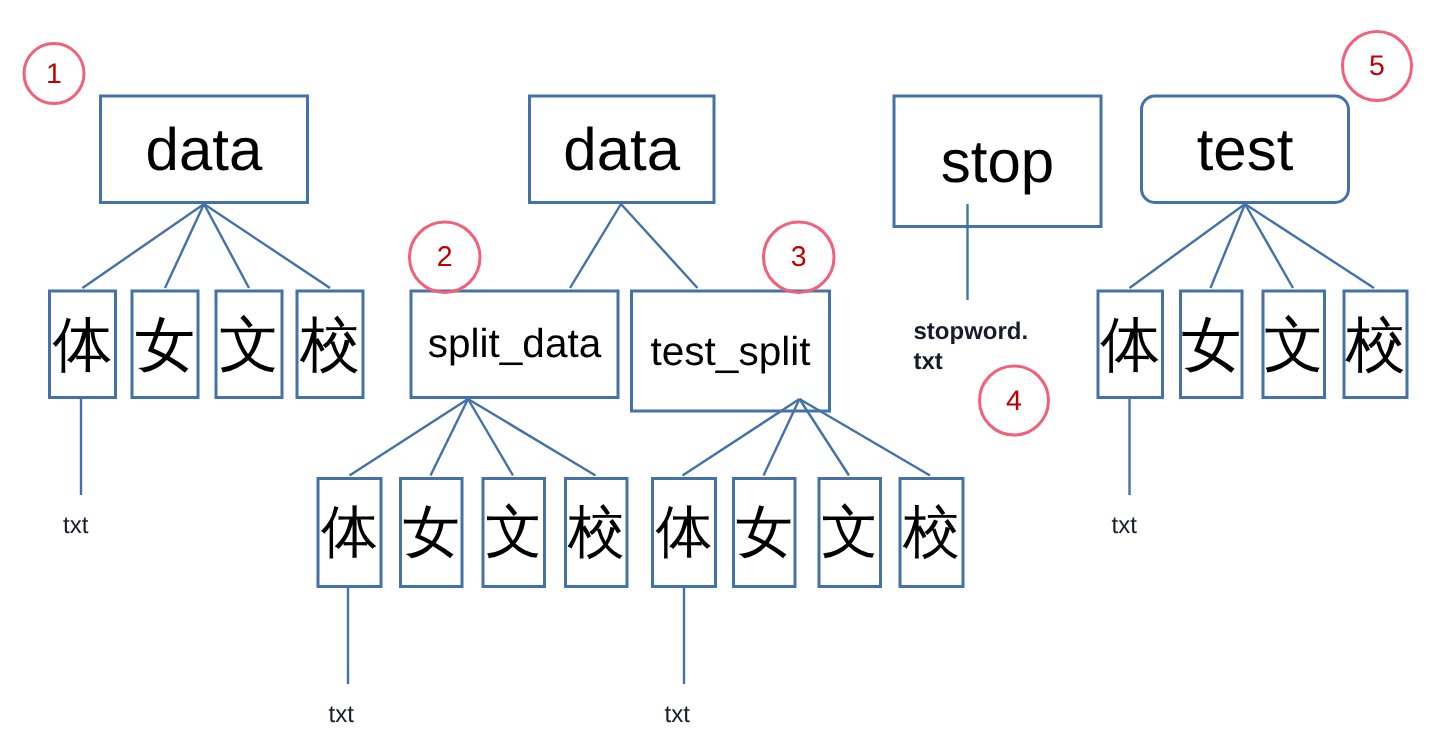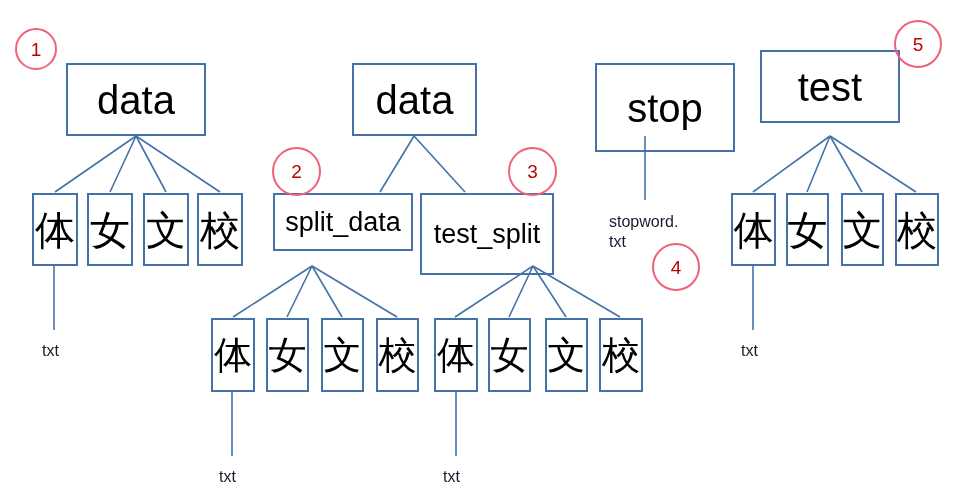--- a/index.html
+++ b/index.html
@@ -114,24 +114,24 @@
   <div id="nodes-layer">
       <div class="node node-top" style="left: 66px; top: 63px; width: 140px; height: 73px;">
         <span>data</span>
       </div>
       <div class="node node-top" style="left: 352px; top: 63px; width: 125px; height: 73px;">
         <span>data</span>
       </div>
       <div class="node node-top" style="left: 575px; top: 63px; width: 140px; height: 89px; margin-left: 20px;">
         <span>stop</span>
       </div>
-      <div class="node node-top" style="left: 760px; top: 50px; width: 140px; height: 73px;">
+      <div class="node node-top" style="left: 760px; top: 63px; width: 140px; height: 73px; border-radius: 10px;">
         <span>test</span>
       </div>
-      <div class="node node-mid" style="left: 273px; top: 193px; width: 140px; height: 58px;">
+      <div class="node node-mid" style="left: 273px; top: 193px; width: 140px; height: 73px;">
         <span>split_data</span>
       </div>
       <div class="node node-mid" style="left: 420px; top: 193px; width: 134px; height: 82px;">
         <span>test_split</span>
       </div>
       <div class="node node-cjk" style="left: 32px; top: 193px; width: 46px; height: 73px;">
         <span>体</span>
       </div>
       <div class="node node-cjk" style="left: 87px; top: 193px; width: 46px; height: 73px;">
         <span>女</span>
@@ -174,21 +174,21 @@
       </div>
       <div class="node node-cjk-sm" style="left: 545px; top: 318px; width: 43px; height: 74px;">
         <span>文</span>
       </div>
       <div class="node node-cjk-sm" style="left: 599px; top: 318px; width: 44px; height: 74px;">
         <span>校</span>
       </div>
       <div class="caption" style="left: 42px; top: 341px;">txt</div>
       <div class="caption" style="left: 219px; top: 467px;">txt</div>
       <div class="caption" style="left: 443px; top: 467px;">txt</div>
-      <div class="caption" style="left: 609px; top: 212px;">stopword.
+      <div class="caption" style="left: 609px; top: 212px; font-weight: bold;">stopword.
 txt</div>
       <div class="caption" style="left: 741px; top: 341px;">txt</div>
       <div class="marker" style="left: 15px; top: 28px; width: 42px; height: 42px;">
         <span>1</span>
       </div>
       <div class="marker" style="left: 272px; top: 147px; width: 49px; height: 49px;">
         <span>2</span>
       </div>
       <div class="marker" style="left: 508px; top: 147px; width: 49px; height: 49px;">
         <span>3</span>

